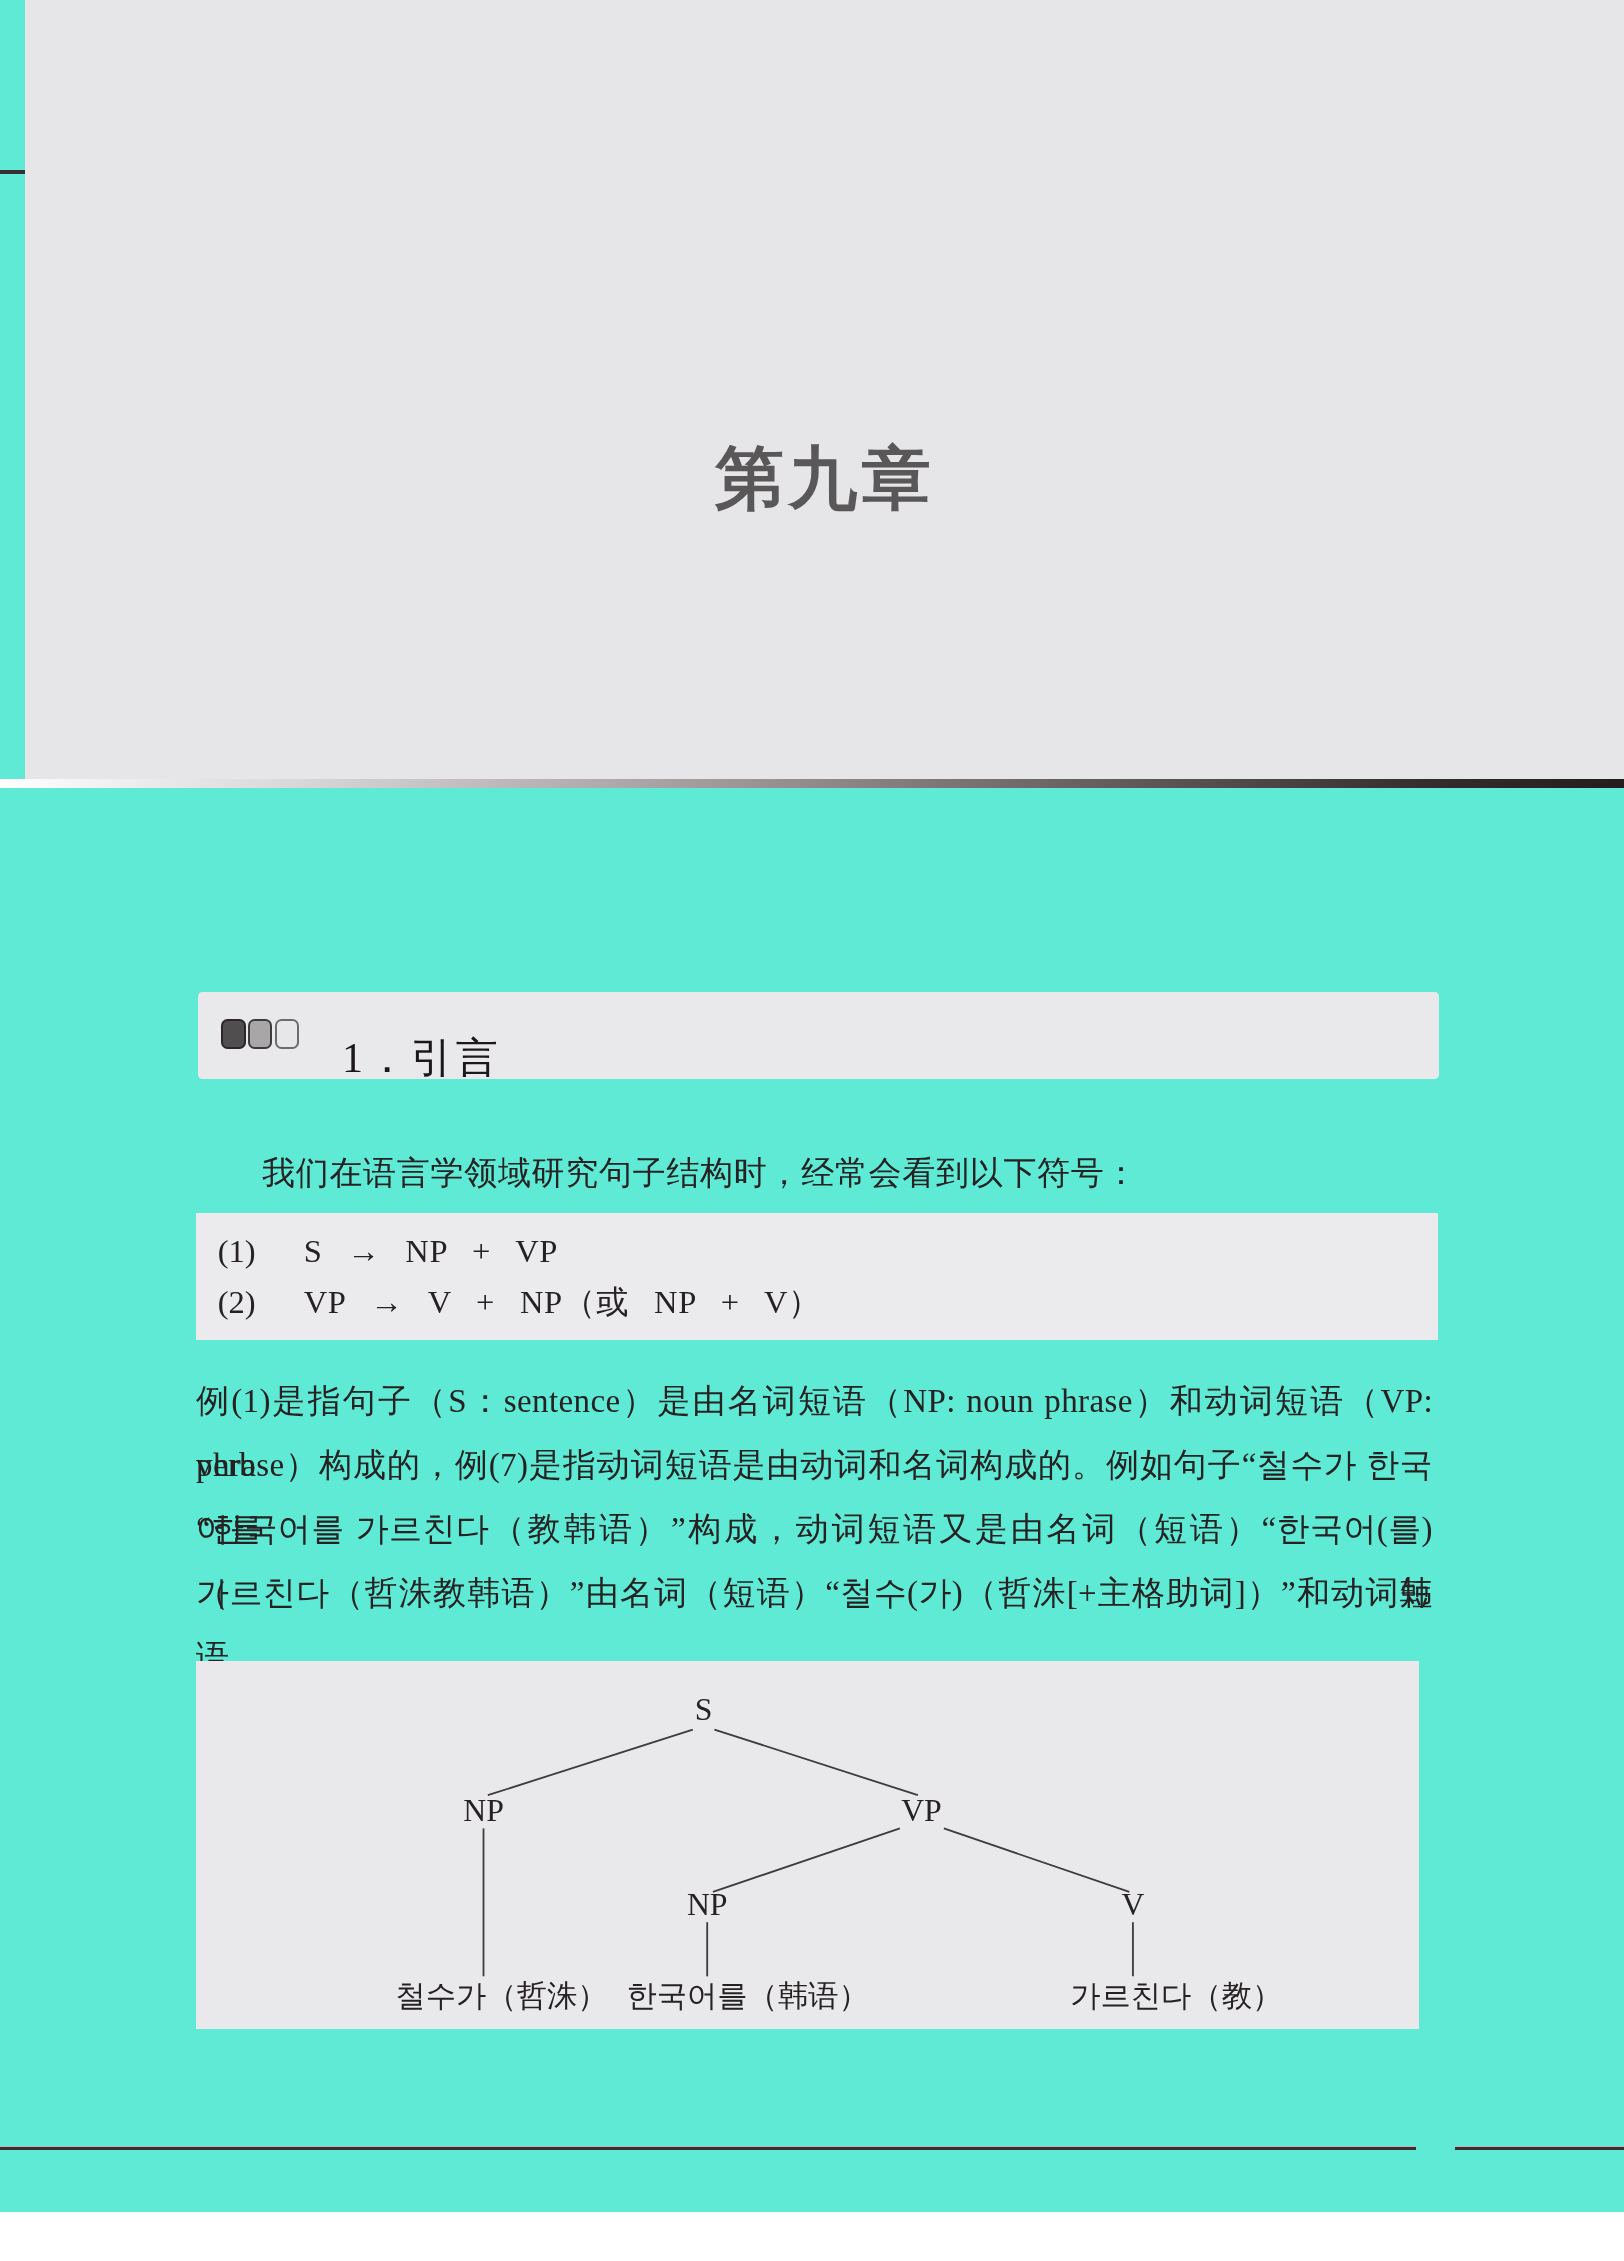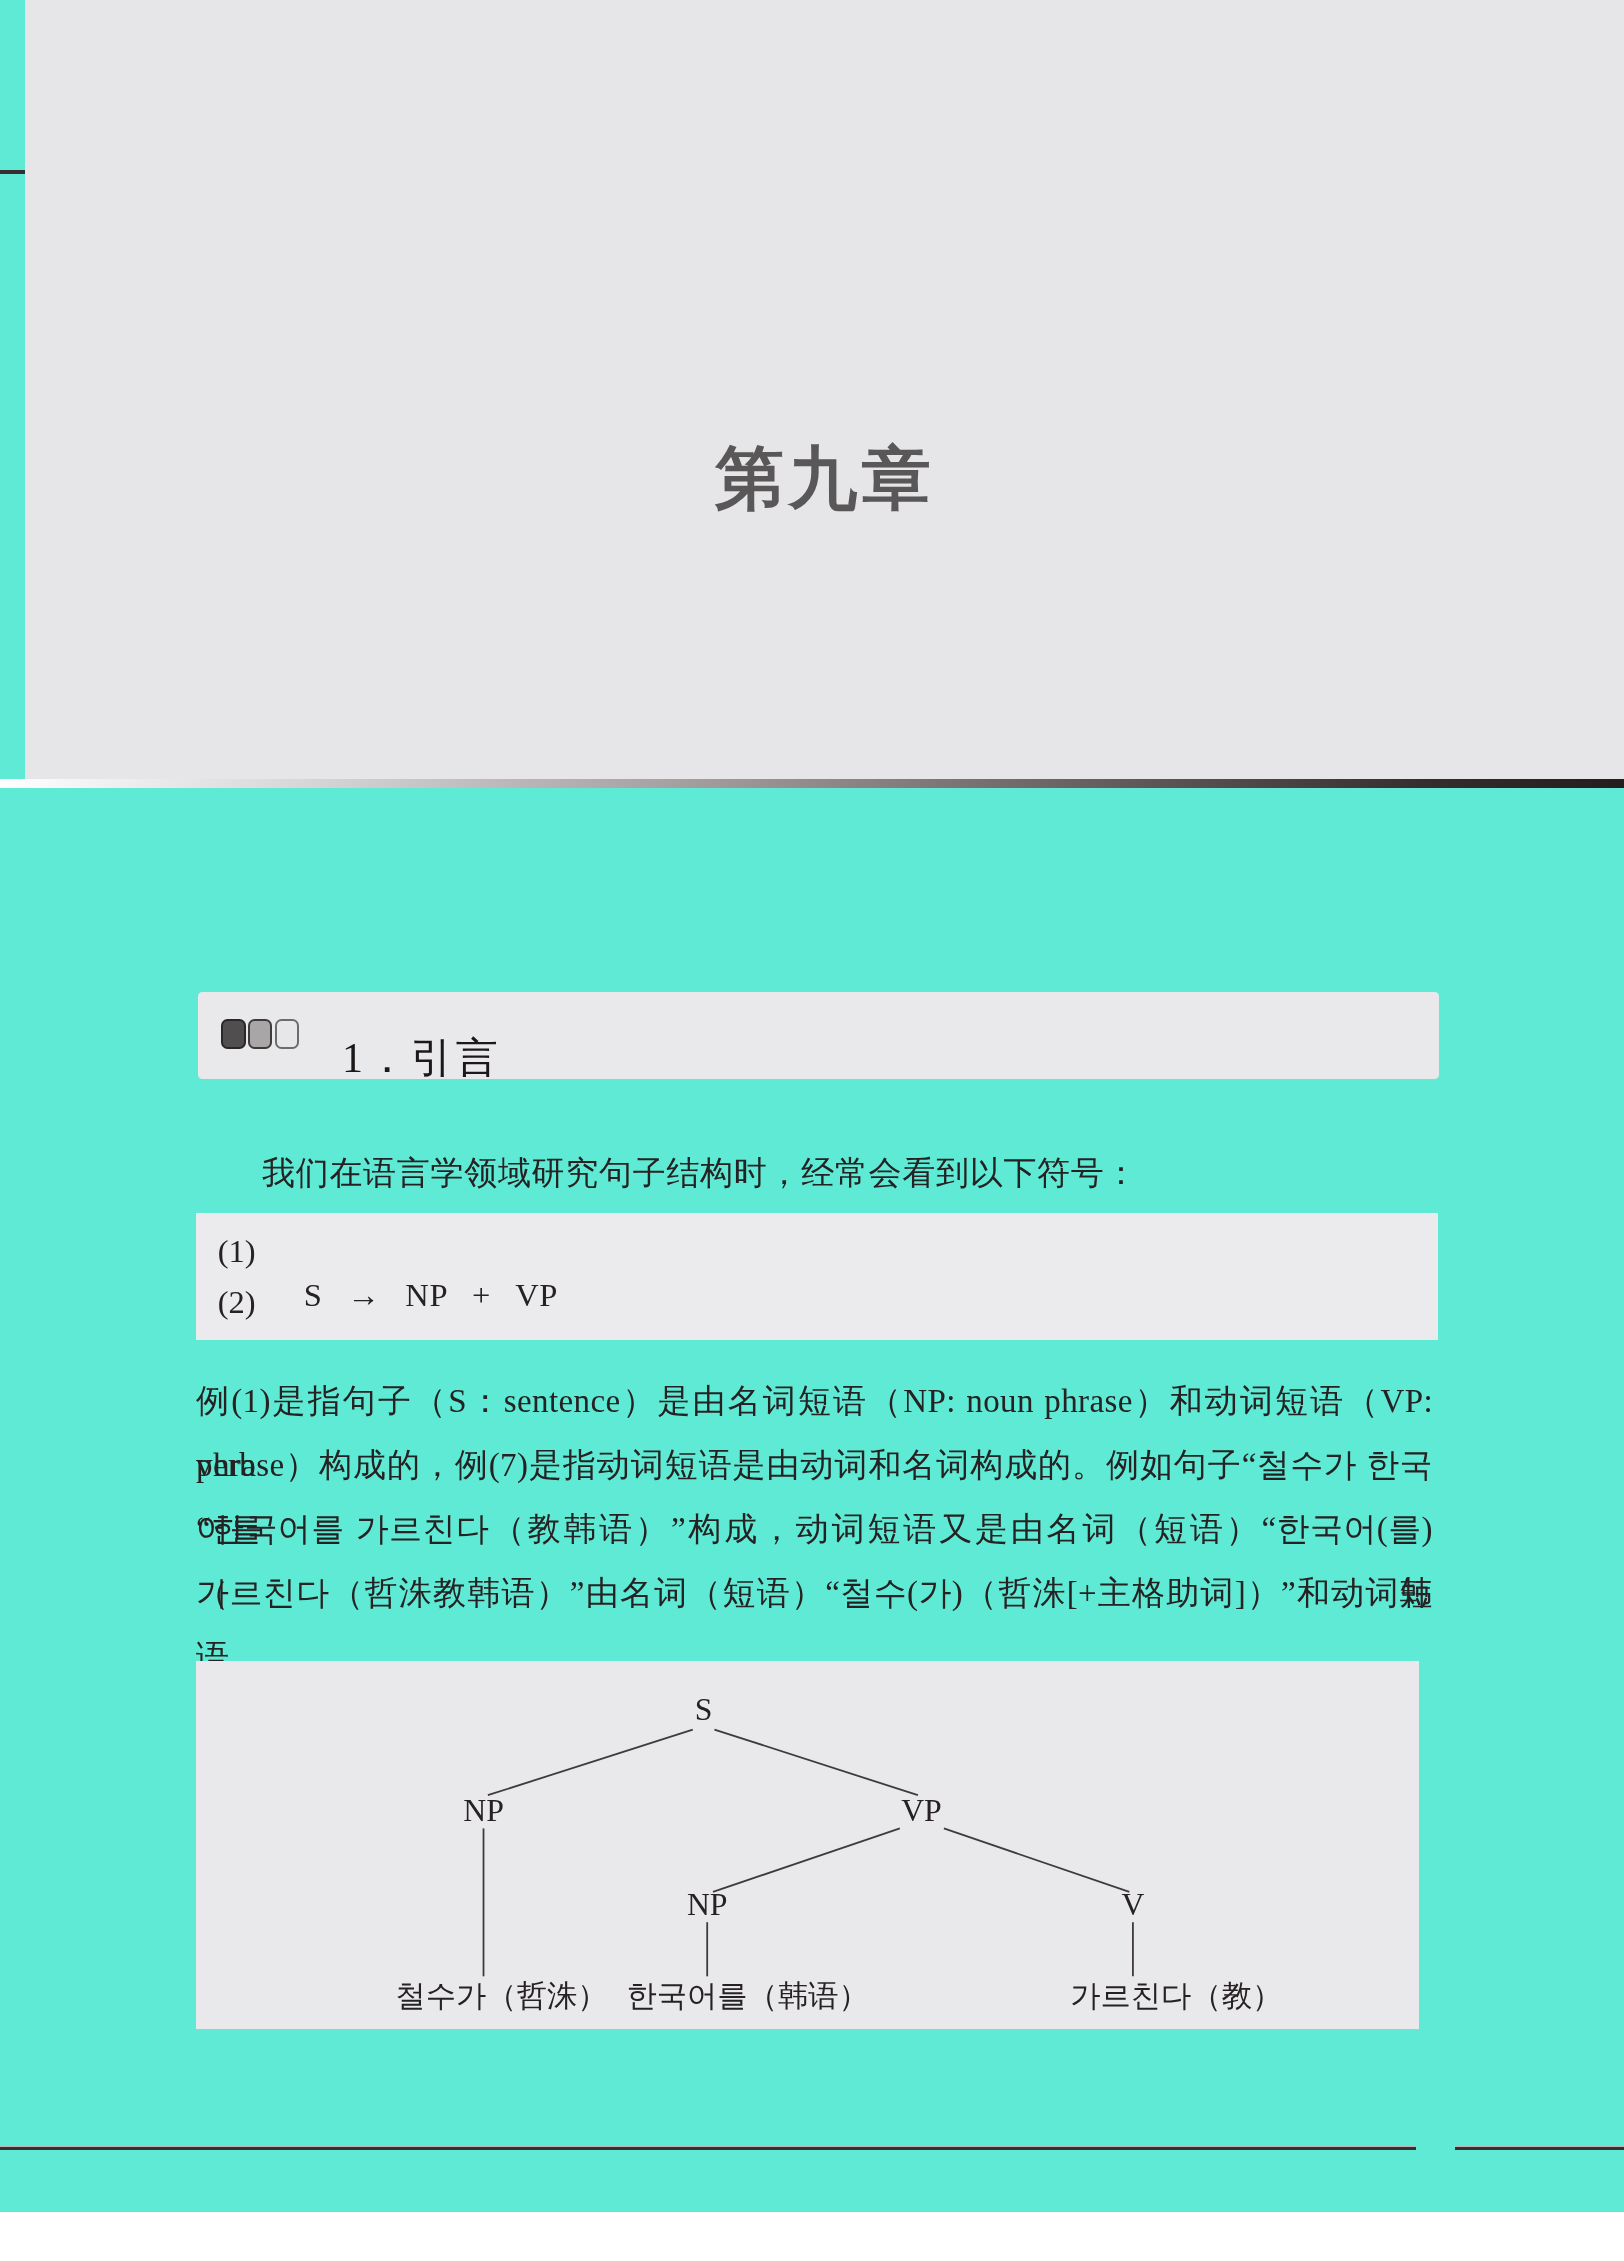--- a/index.html
+++ b/index.html
@@ -57,21 +57,21 @@
     position:absolute;left:196px;top:1141px;width:1237px;height:64px;line-height:64px;
     font-size:33px;text-indent:66px;letter-spacing:0.7px;
   }
   
   .formula-box{
     position:absolute;left:196px;top:1213px;width:1242px;height:127px;
     background:var(--formula-bg);box-sizing:border-box;padding:13px 0 0 21.7px;
   }
   .formula-row{display:flex;height:51px;line-height:51px;font-size:32.5px;}
   .formula-num{width:51px;margin-right:35px;}
-  .formula-body{word-spacing:16px;letter-spacing:0.7px;margin-top:44px;}
+  .formula-body{word-spacing:16px;letter-spacing:0.7px;}
   
   .body-para{position:absolute;left:196px;top:1369px;width:1237px;}
   .body-line{
     height:64px;line-height:64px;font-size:33px;letter-spacing:0.4px;
     text-align:justify;text-align-last:justify;
   }
   .body-line.last{text-align:left;text-align-last:left;}
   
   .figure-box{
     position:absolute;left:196px;top:1661px;width:1223px;height:368px;
@@ -120,20 +120,21 @@
 
   <div class="intro-para">我们在语言学领域研究句子结构时，经常会看到以下符号：</div>
 
   <div class="formula-box">
     <div class="formula-row">
       <span class="formula-num">(1)</span>
       <span class="formula-body">S → NP + VP</span>
     </div>
     <div class="formula-row">
       <span class="formula-num">(2)</span>
+      <span class="formula-body">VP → V + NP（或 NP + V）</span>
     </div>
   </div>
 
   <div class="body-para">
     <div class="body-line">例(1)是指句子（S：sentence）是由名词短语（NP: noun phrase）和动词短语（VP: verb</div>
     <div class="body-line">phrase）构成的，例(7)是指动词短语是由动词和名词构成的。例如句子“철수가 한국어를</div>
     <div class="body-line">“한국어를 가르친다（教韩语）”构成，动词短语又是由名词（短语）“한국어(를)（韩</div>
     <div class="body-line">가르친다（哲洙教韩语）”由名词（短语）“철수(가)（哲洙[+主格助词]）”和动词短语</div>
   </div>
 

